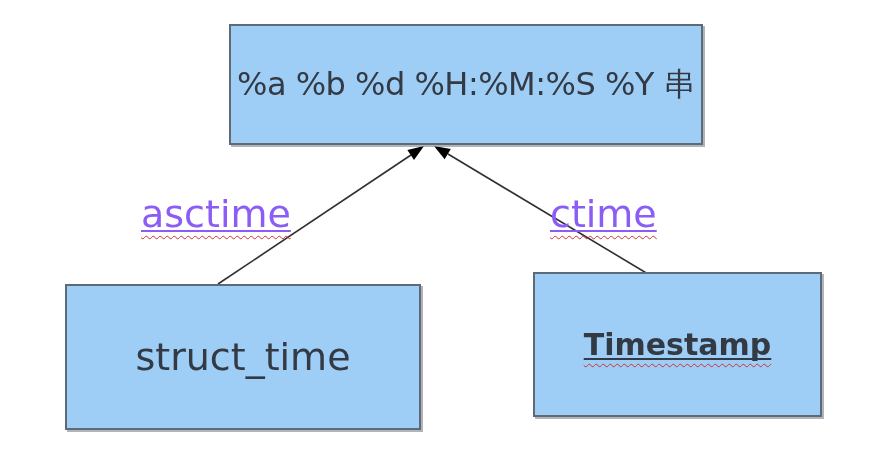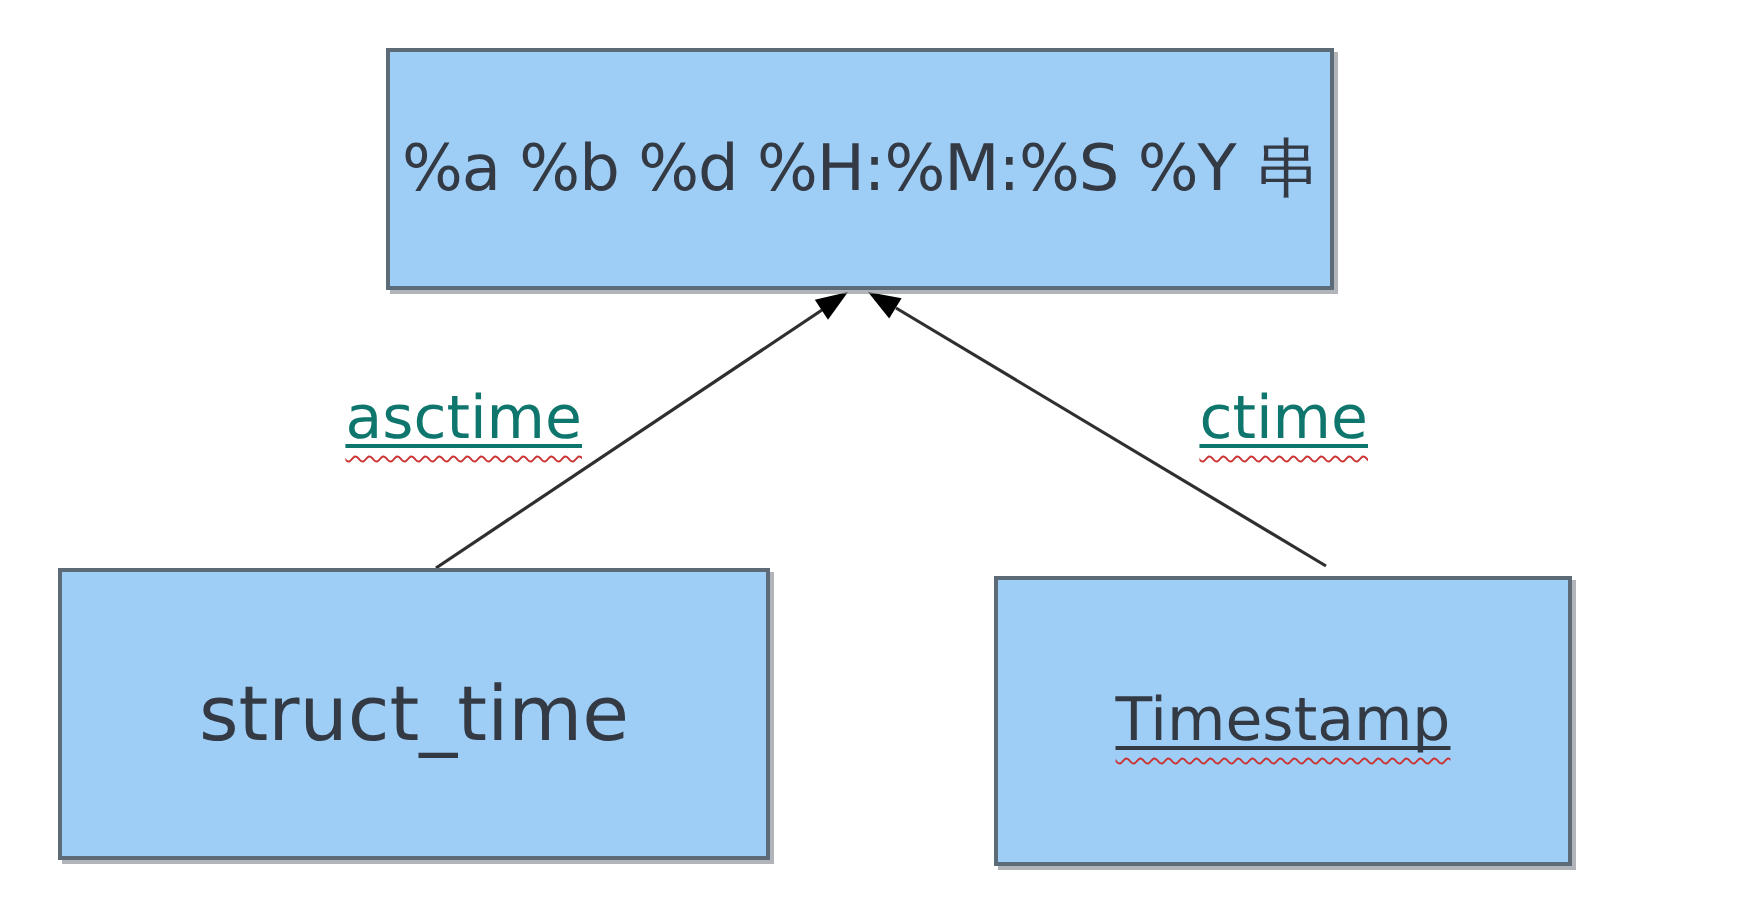--- a/index.html
+++ b/index.html
@@ -29,46 +29,48 @@
     position: absolute;
     background: #9ecdf6;
     border: 2px solid #5d6a77;
     box-shadow: 2px 2px 0 rgba(125,132,140,0.6);
     display: flex;
     align-items: center;
     justify-content: center;
     color: #333a44;
     box-sizing: border-box;
     white-space: nowrap;
+    margin-left: 36px;
   }
   .node.top {
     left: 193px; top: 24px;
     width: 474px; height: 121px;
     font-size: 32px;
     letter-spacing: -0.5px;
   }
   .node.left {
     left: 29px; top: 284px;
     width: 356px; height: 146px;
     font-size: 38px;
   }
   .node.right {
-    left: 497px; top: 288px;
+    left: 497px; top: 272px;
     width: 289px; height: 145px;
     font-size: 30px;
+    font-weight: bold;
   }
   .edge-label {
     position: absolute;
-    font-size: 30px;
-    color: #0f766e;
-    text-align: right;
+    font-size: 38px;
+    color: #8b5cf6;
+    text-align: left;
     white-space: nowrap;
   }
   .edge-label.asctime { left: 141px; top: 192px; width: 150px; }
-  .edge-label.ctime   { left: 534px; top: 192px; width: 150px; }
+  .edge-label.ctime   { left: 550px; top: 192px; width: 150px; }
   .uline {
     text-decoration: underline;
     text-decoration-thickness: 2px;
     text-underline-offset: 3px;
   }
   .spell {
     text-decoration: underline wavy #cc3333;
     text-decoration-thickness: 1px;
     text-underline-offset: 8px;
     text-decoration-skip-ink: none;

